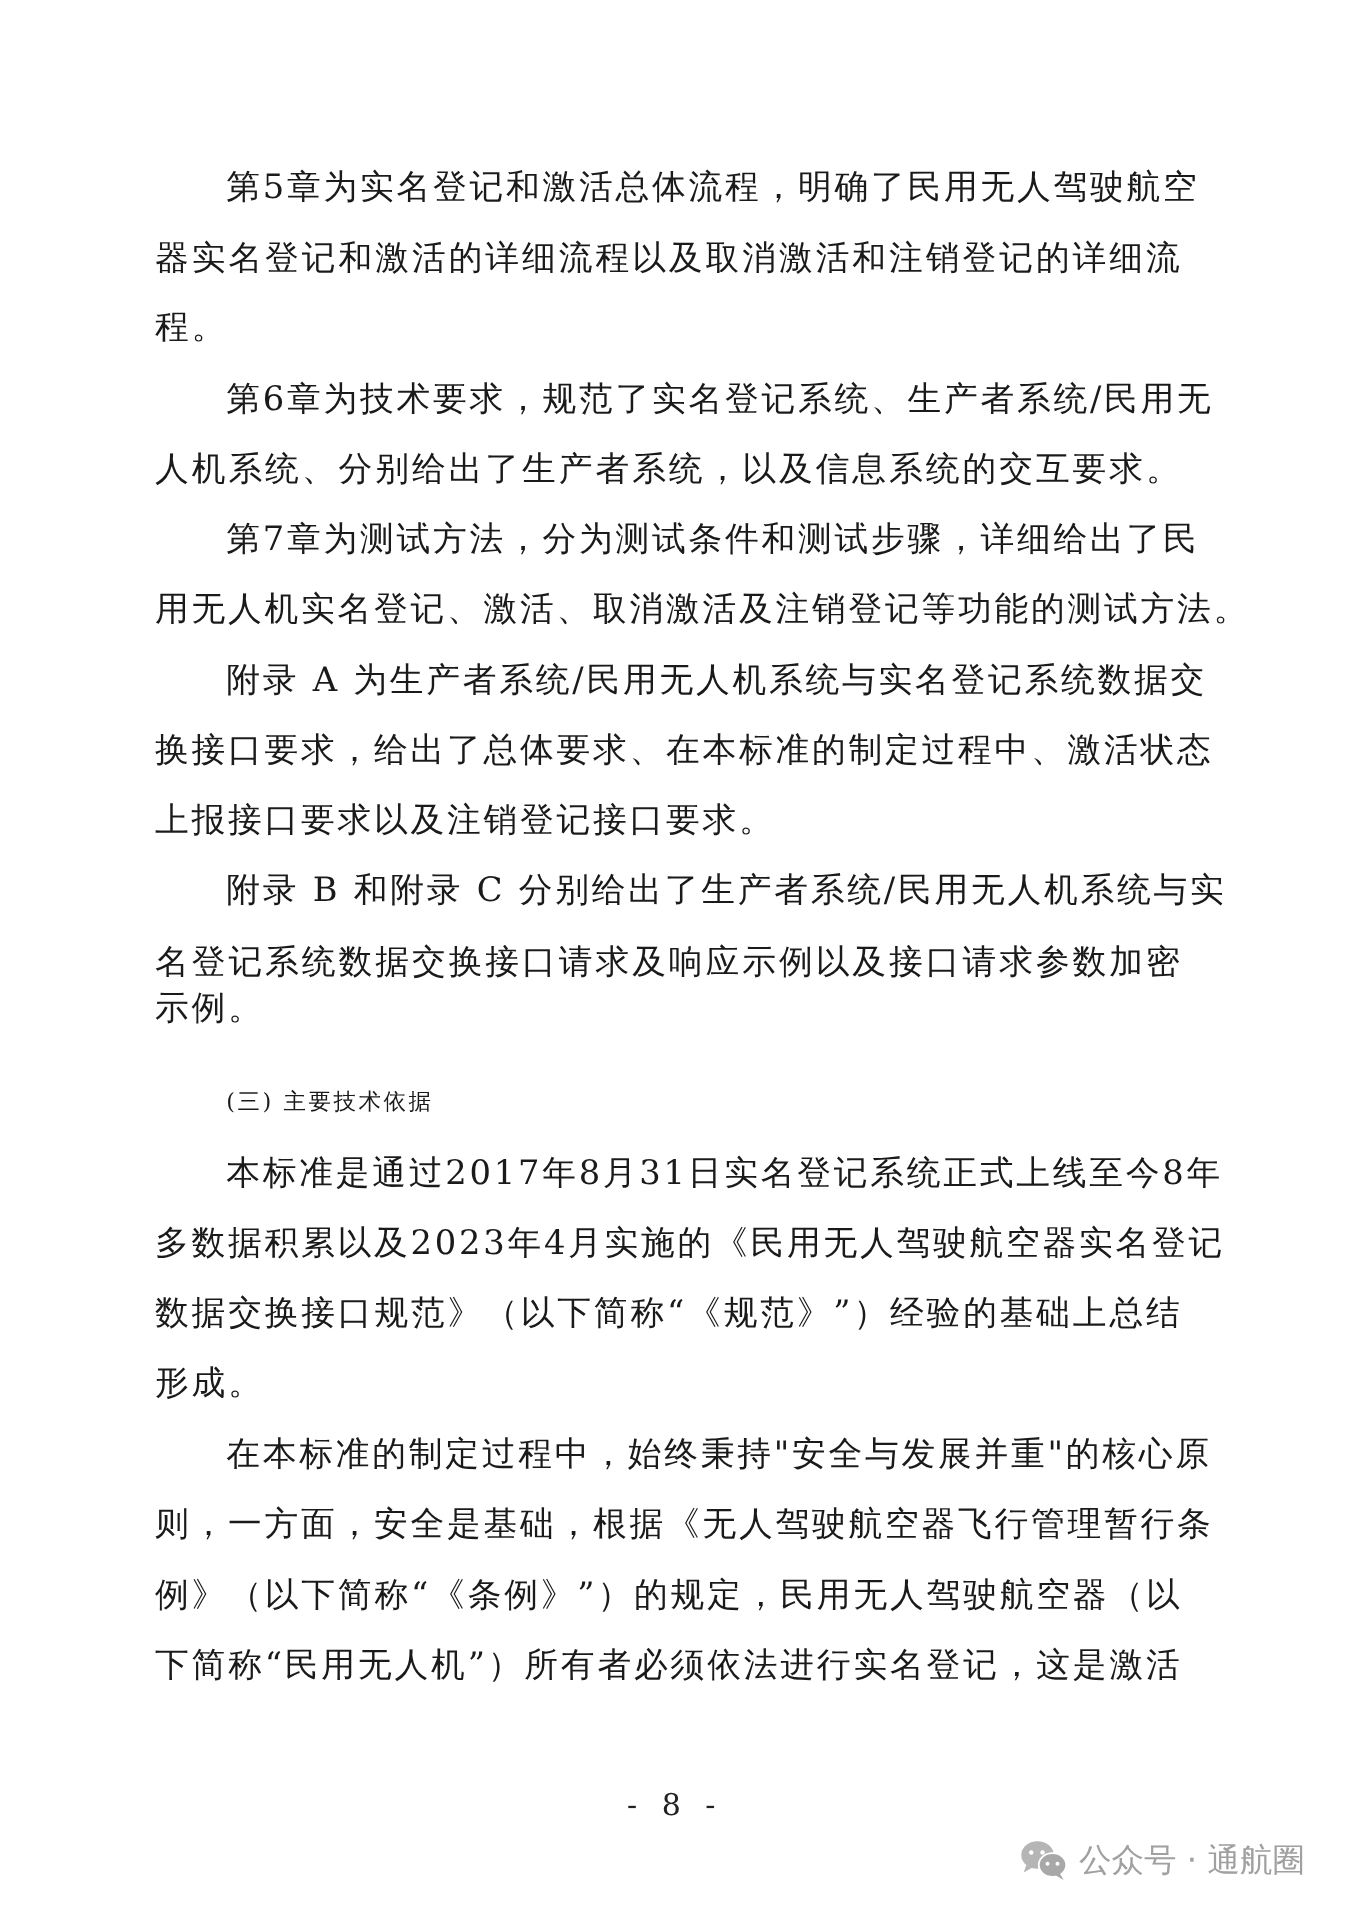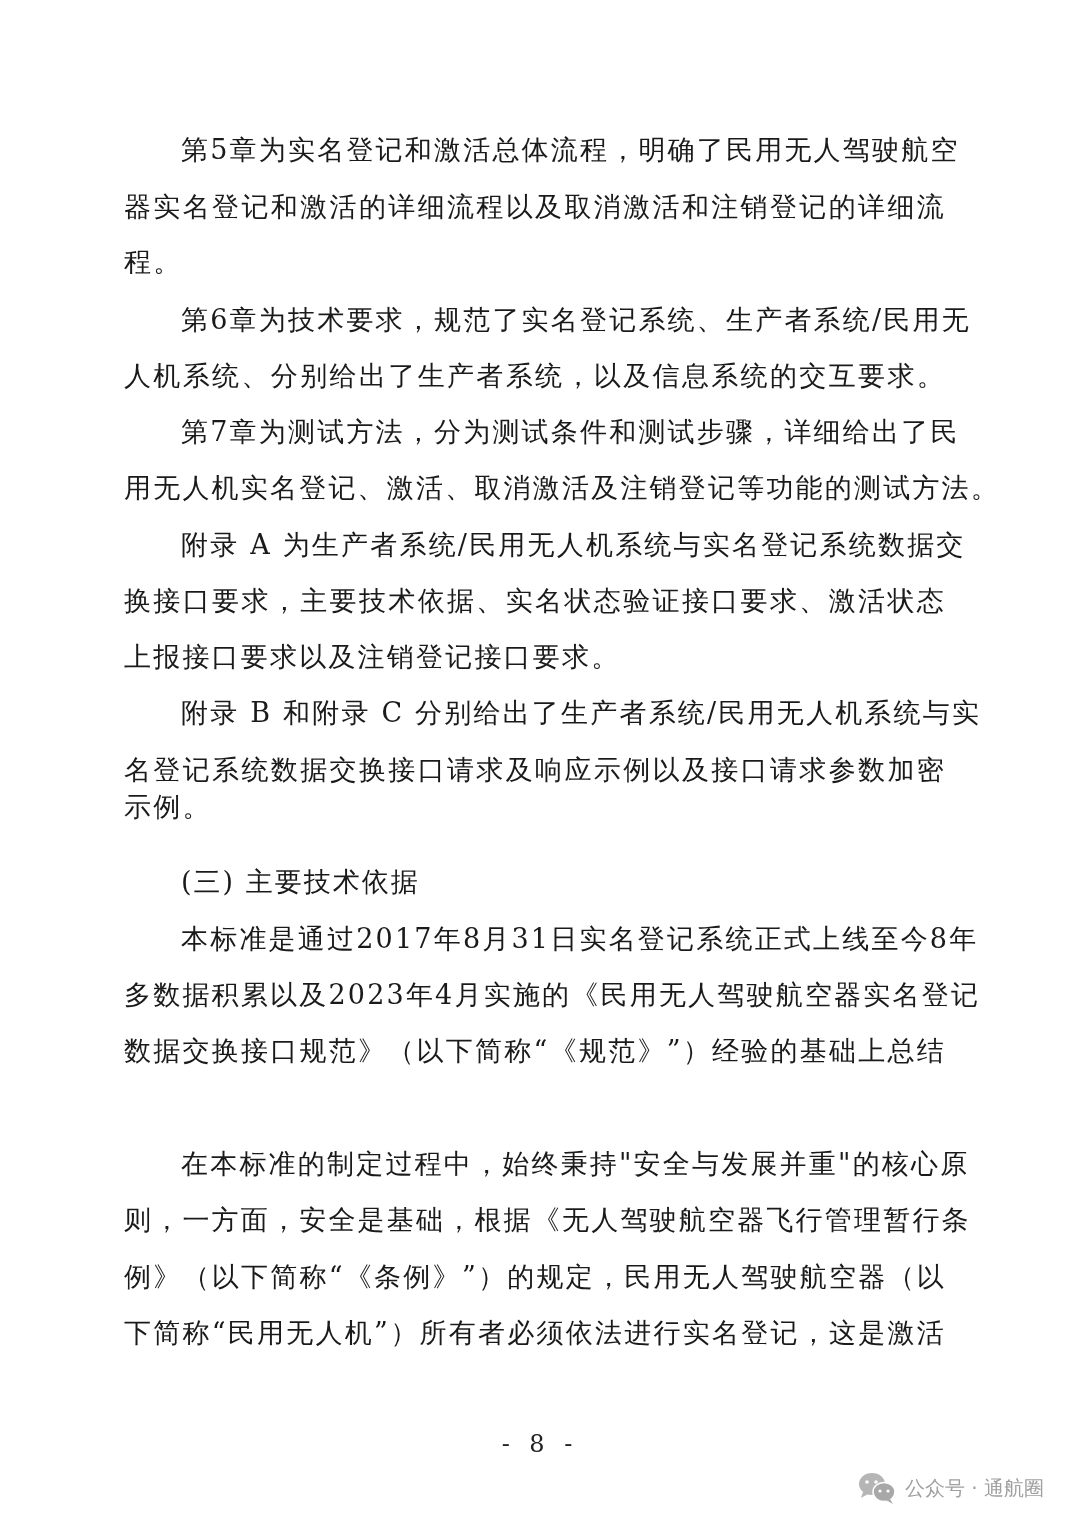--- a/index.html
+++ b/index.html
@@ -10,61 +10,62 @@
     }
     .page { position: absolute; left: 0; top: 0; width: 1080px; height: 1527px; }
     .line {
       position: absolute; left: 124px; width: 822px;
       font-size: 27px; line-height: 34px; height: 34px;
       white-space: nowrap; letter-spacing: 2.2px;
       text-align: justify; text-align-last: justify;
     }
     .line.indent { left: 181px; width: 765px; }
     .line.last { text-align-last: left; }
-    .heading { position: absolute; left: 181px; font-size: 27px; line-height: 34px; letter-spacing: 2px; text-align: center; }
+    .heading { position: absolute; left: 181px; font-size: 18px; line-height: 34px; letter-spacing: 2px; text-align: center; }
     .page-number {
       position: absolute; left: 0; width: 1080px; top: 1430px; text-align: center;
       font-size: 24px; color: #222; letter-spacing: 6px;
     }
     .watermark {
       position: absolute; right: 36px; top: 1468px; height: 40px;
       display: flex; align-items: center; gap: 8px;
       font-family: "DejaVu Sans", "Liberation Sans", sans-serif;
-      font-size: 20px; color: #a0a0a0;
+      font-size: 26px; color: #a0a0a0;
     }
     .wm-icon { width: 40px; height: 34px; }
   </style>
 </head>
 <body>
 
 <div class="page">
 
   <div class="line indent" style="top:133px">第5章为实名登记和激活总体流程，明确了民用无人驾驶航空</div>
   <div class="line" style="top:190px">器实名登记和激活的详细流程以及取消激活和注销登记的详细流</div>
   <div class="line last" style="top:245px">程。</div>
 
   <div class="line indent" style="top:303px">第6章为技术要求，规范了实名登记系统、生产者系统/民用无</div>
   <div class="line" style="top:359px">人机系统、分别给出了生产者系统，以及信息系统的交互要求。</div>
 
   <div class="line indent" style="top:415px">第7章为测试方法，分为测试条件和测试步骤，详细给出了民</div>
   <div class="line" style="top:471px">用无人机实名登记、激活、取消激活及注销登记等功能的测试方法。</div>
 
   <div class="line indent" style="top:528px">附录 A 为生产者系统/民用无人机系统与实名登记系统数据交</div>
-  <div class="line" style="top:584px">换接口要求，主要技术依据、实名状态验证接口要求、激活状态</div>
+  <div class="line" style="top:584px">换接口要求，给出了总体要求、在本标准的制定过程中、激活状态</div>
   <div class="line last" style="top:640px">上报接口要求以及注销登记接口要求。</div>
 
   <div class="line indent" style="top:696px">附录 B 和附录 C 分别给出了生产者系统/民用无人机系统与实</div>
   <div class="line" style="top:753px">名登记系统数据交换接口请求及响应示例以及接口请求参数加密</div>
   <div class="line last" style="top:790px">示例。</div>
 
   <div class="heading" style="top:865px">(三)  主要技术依据</div>
 
   <div class="line indent" style="top:922px">本标准是通过2017年8月31日实名登记系统正式上线至今8年</div>
   <div class="line" style="top:978px">多数据积累以及2023年4月实施的《民用无人驾驶航空器实名登记</div>
   <div class="line" style="top:1034px">数据交换接口规范》（以下简称“《规范》”）经验的基础上总结</div>
+  <div class="line last" style="top:1090px">形成。</div>
 
   <div class="line indent" style="top:1147px">在本标准的制定过程中，始终秉持"安全与发展并重"的核心原</div>
   <div class="line" style="top:1203px">则，一方面，安全是基础，根据《无人驾驶航空器飞行管理暂行条</div>
   <div class="line" style="top:1316px">下简称“民用无人机”）所有者必须依法进行实名登记，这是激活</div>
   <div class="line" style="top:1260px">例》（以下简称“《条例》”）的规定，民用无人驾驶航空器（以</div>
 
   <div class="page-number">- 8 -</div>
 
   <div class="watermark">
     <svg class="wm-icon" viewBox="0 0 40 34">

